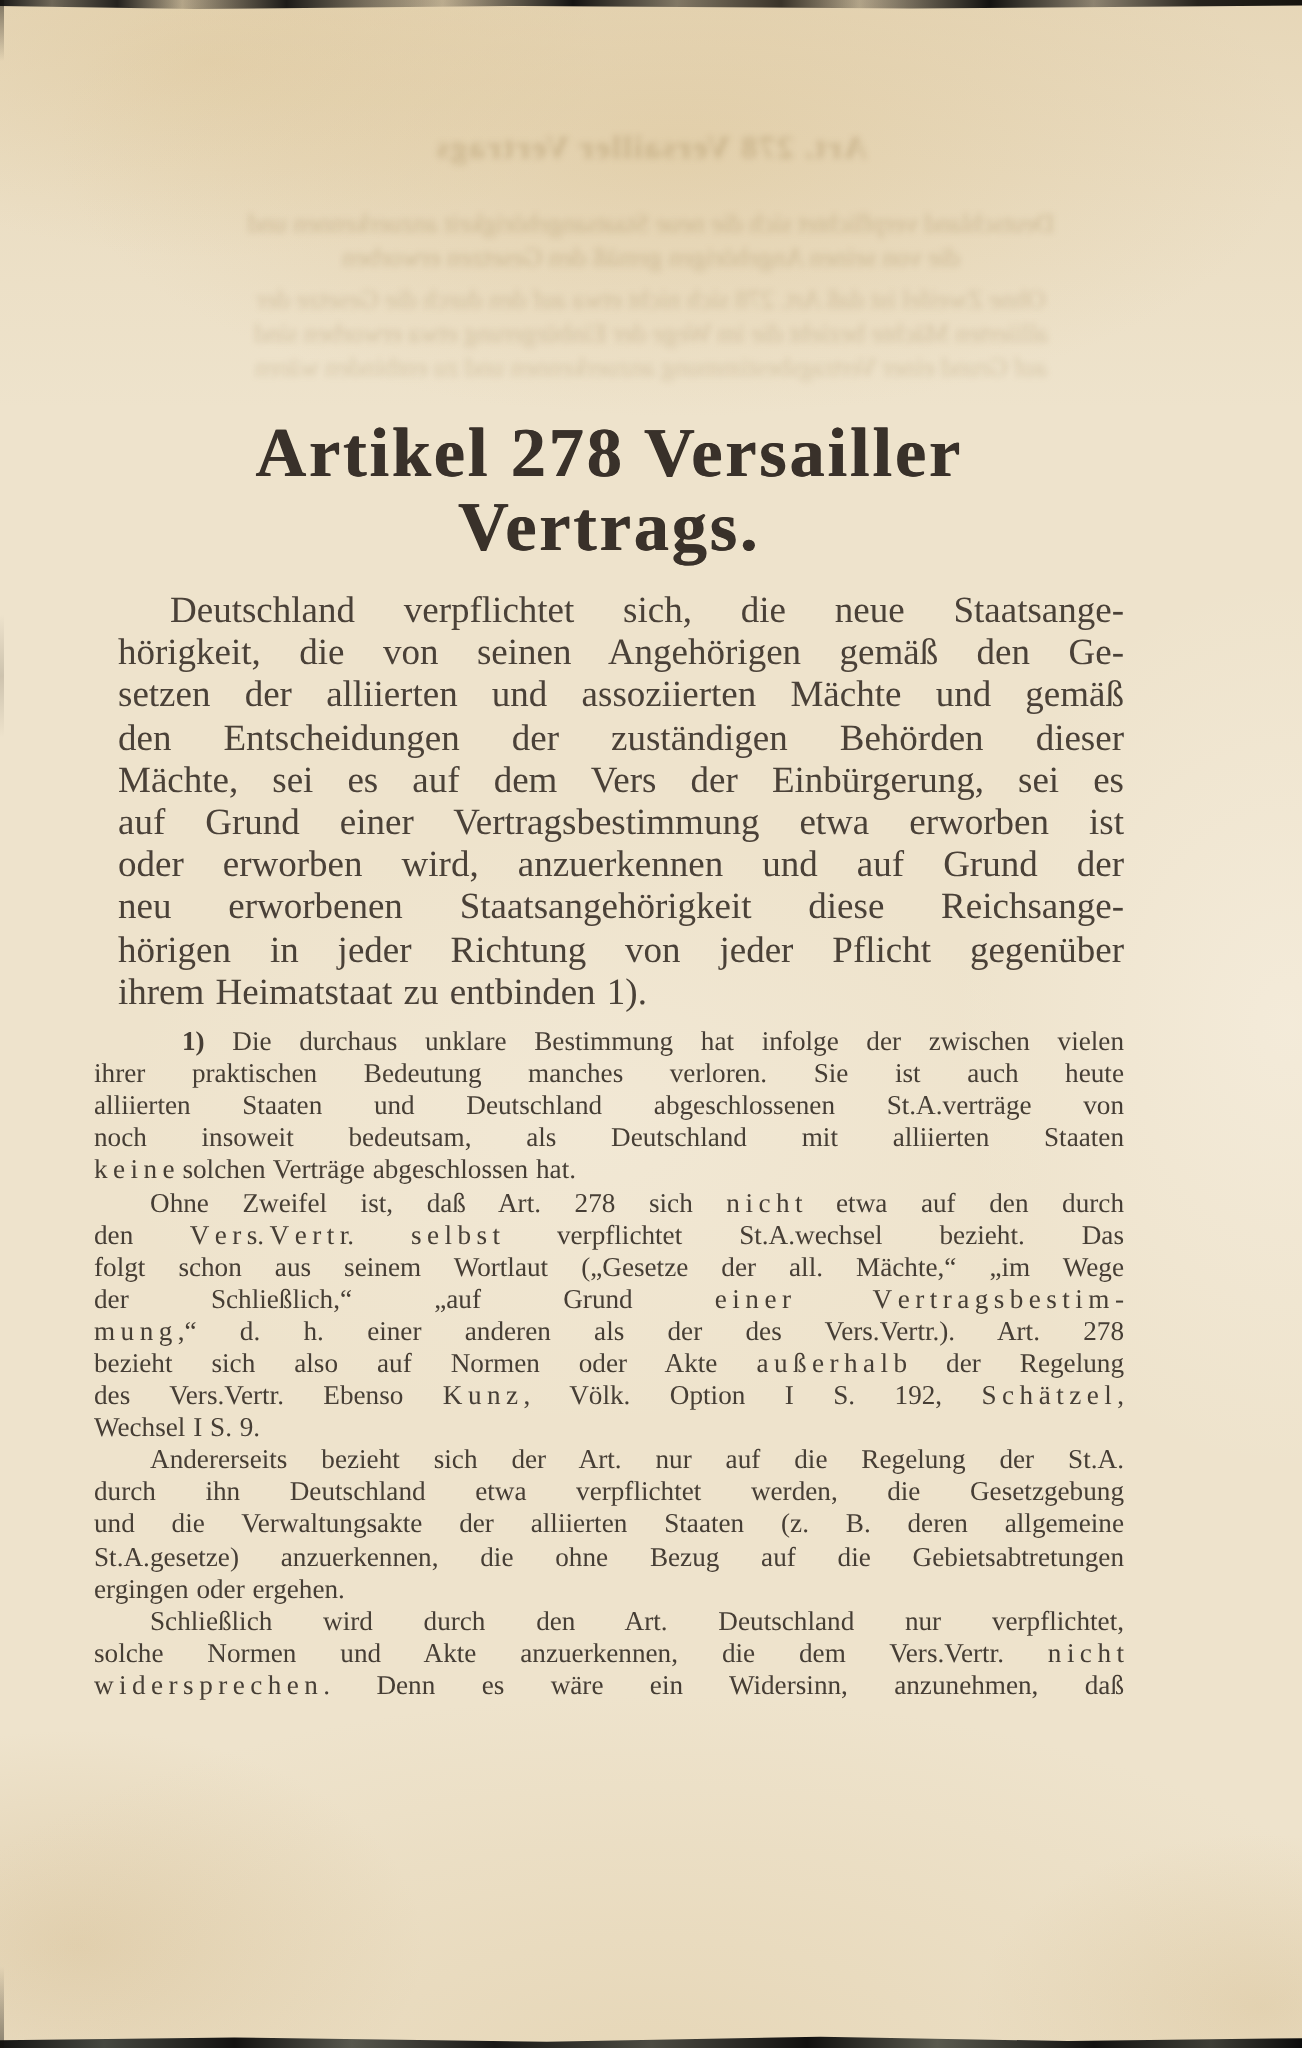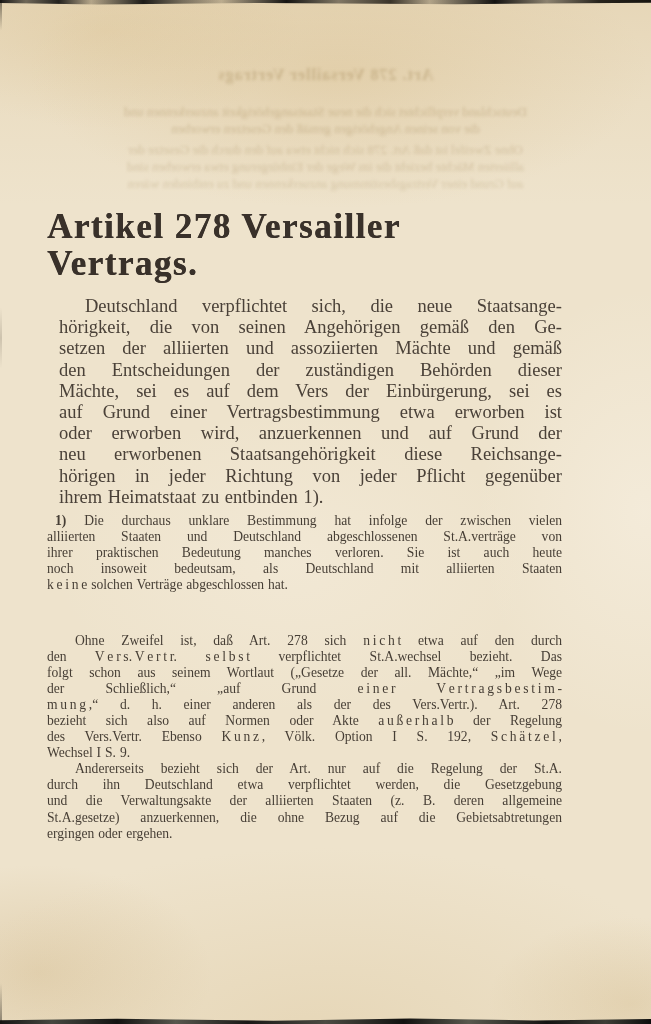--- a/index.html
+++ b/index.html
@@ -69,21 +69,21 @@
   .g5 { top: 176px; font-size: 13px; color: rgba(146,115,64,0.24); }
 
   .content {
     position: absolute;
     left: 47px;
     top: 208px;
     width: 515px;
   }
   .title {
     margin: 0 0 14px 0;
-    text-align: left;
+    text-align: center;
     font-weight: bold;
     font-size: 35px;
     line-height: 37px;
     letter-spacing: 1.5px;
     color: #39312a;
     text-shadow: 0.4px 0 0 #39312a;
   }
   .bodytext {
     font-size: 18.5px;
     line-height: 21.2px;
@@ -133,39 +133,44 @@
         <div class="tline">Mächte, sei es auf dem Vers der Einbürgerung, sei es</div>
         <div class="tline">auf Grund einer Vertragsbestimmung etwa erworben ist</div>
         <div class="tline">oder erworben wird, anzuerkennen und auf Grund der</div>
         <div class="tline">neu erworbenen Staatsangehörigkeit diese Reichsange-</div>
         <div class="tline">hörigen in jeder Richtung von jeder Pflicht gegenüber</div>
         <div class="tline tlast">ihrem Heimatstaat zu entbinden 1).</div>
       </div>
 
     <div class="footnotes" id="footnotes">
         <div class="fpara">
-          <div class="tline" style="text-indent: 8px;"><b>1)</b> Die durchaus unklare Bestimmung hat infolge der zwischen vielen</div>
+          <div class="tline" style="text-indent: 8px; margin-left: 36px;"><b>1)</b> Die durchaus unklare Bestimmung hat infolge der zwischen vielen</div>
+          <div class="tline">ihrer praktischen Bedeutung manches verloren. Sie ist auch heute</div>
           <div class="tline">alliierten Staaten und Deutschland abgeschlossenen St.A.verträge von</div>
-          <div class="tline">ihrer praktischen Bedeutung manches verloren. Sie ist auch heute</div>
           <div class="tline">noch insoweit bedeutsam, als Deutschland mit alliierten Staaten</div>
           <div class="tline tlast">k e i n e solchen Verträge abgeschlossen hat.</div>
         </div>
         <div class="fpara">
-          <div class="tline" style="text-indent: 28px; margin-top: 39px;">Ohne Zweifel ist, daß Art. 278 sich n i c h t etwa auf den durch</div>
+          <div class="tline" style="text-indent: 28px;">Ohne Zweifel ist, daß Art. 278 sich n i c h t etwa auf den durch</div>
           <div class="tline">den V e r s. V e r t r. s e l b s t verpflichtet St.A.wechsel bezieht. Das</div>
           <div class="tline">folgt schon aus seinem Wortlaut („Gesetze der all. Mächte,“ „im Wege</div>
           <div class="tline">der Schließlich,“ „auf Grund e i n e r V e r t r a g s b e s t i m -</div>
           <div class="tline">m u n g ,“ d. h. einer anderen als der des Vers.Vertr.). Art. 278</div>
           <div class="tline">bezieht sich also auf Normen oder Akte a u ß e r h a l b der Regelung</div>
           <div class="tline">des Vers.Vertr. Ebenso K u n z , Völk. Option I S. 192, S c h ä t z e l ,</div>
           <div class="tline tlast">Wechsel I S. 9.</div>
         </div>
         <div class="fpara">
           <div class="tline" style="text-indent: 28px;">Andererseits bezieht sich der Art. nur auf die Regelung der St.A.</div>
           <div class="tline">durch ihn Deutschland etwa verpflichtet werden, die Gesetzgebung</div>
           <div class="tline">und die Verwaltungsakte der alliierten Staaten (z. B. deren allgemeine</div>
           <div class="tline">St.A.gesetze) anzuerkennen, die ohne Bezug auf die Gebietsabtretungen</div>
           <div class="tline tlast">ergingen oder ergehen.</div>
         </div>
+        <div class="fpara">
+          <div class="tline" style="text-indent: 28px;">Schließlich wird durch den Art. Deutschland nur verpflichtet,</div>
+          <div class="tline">solche Normen und Akte anzuerkennen, die dem Vers.Vertr. n i c h t</div>
+          <div class="tline">w i d e r s p r e c h e n . Denn es wäre ein Widersinn, anzunehmen, daß</div>
+        </div>
       </div>
   </div>
 
 </div>
 
 </body></html>

